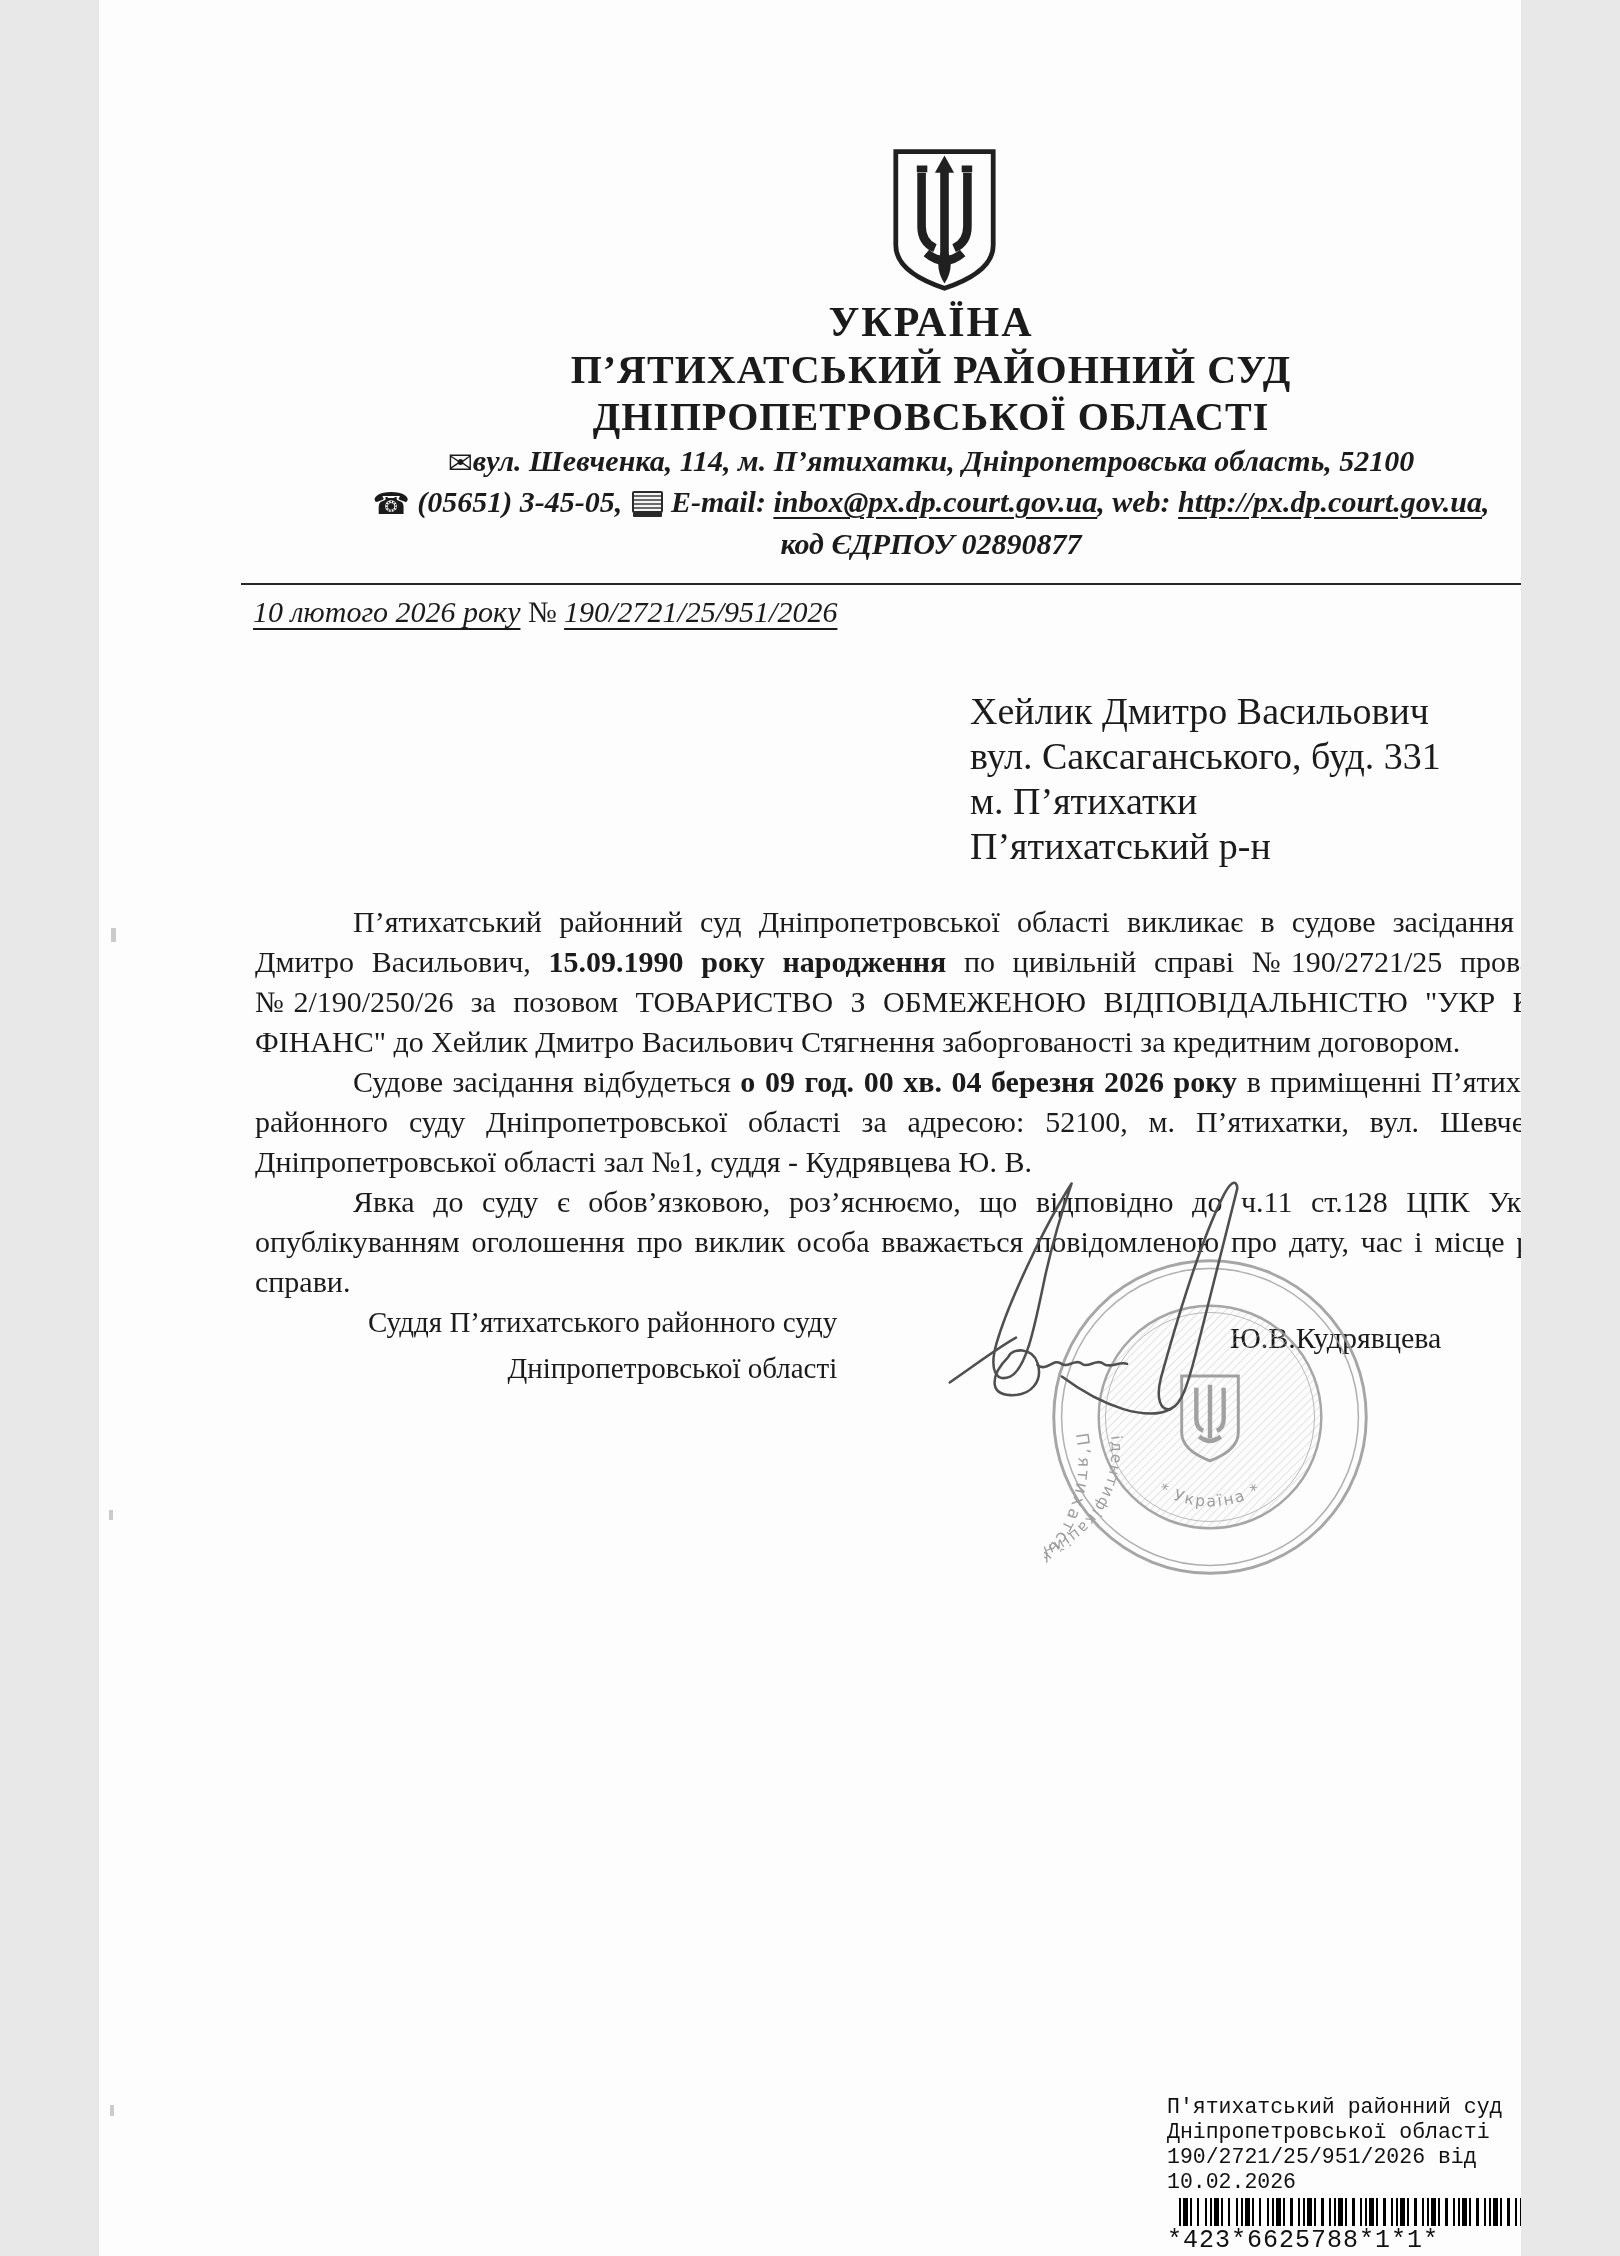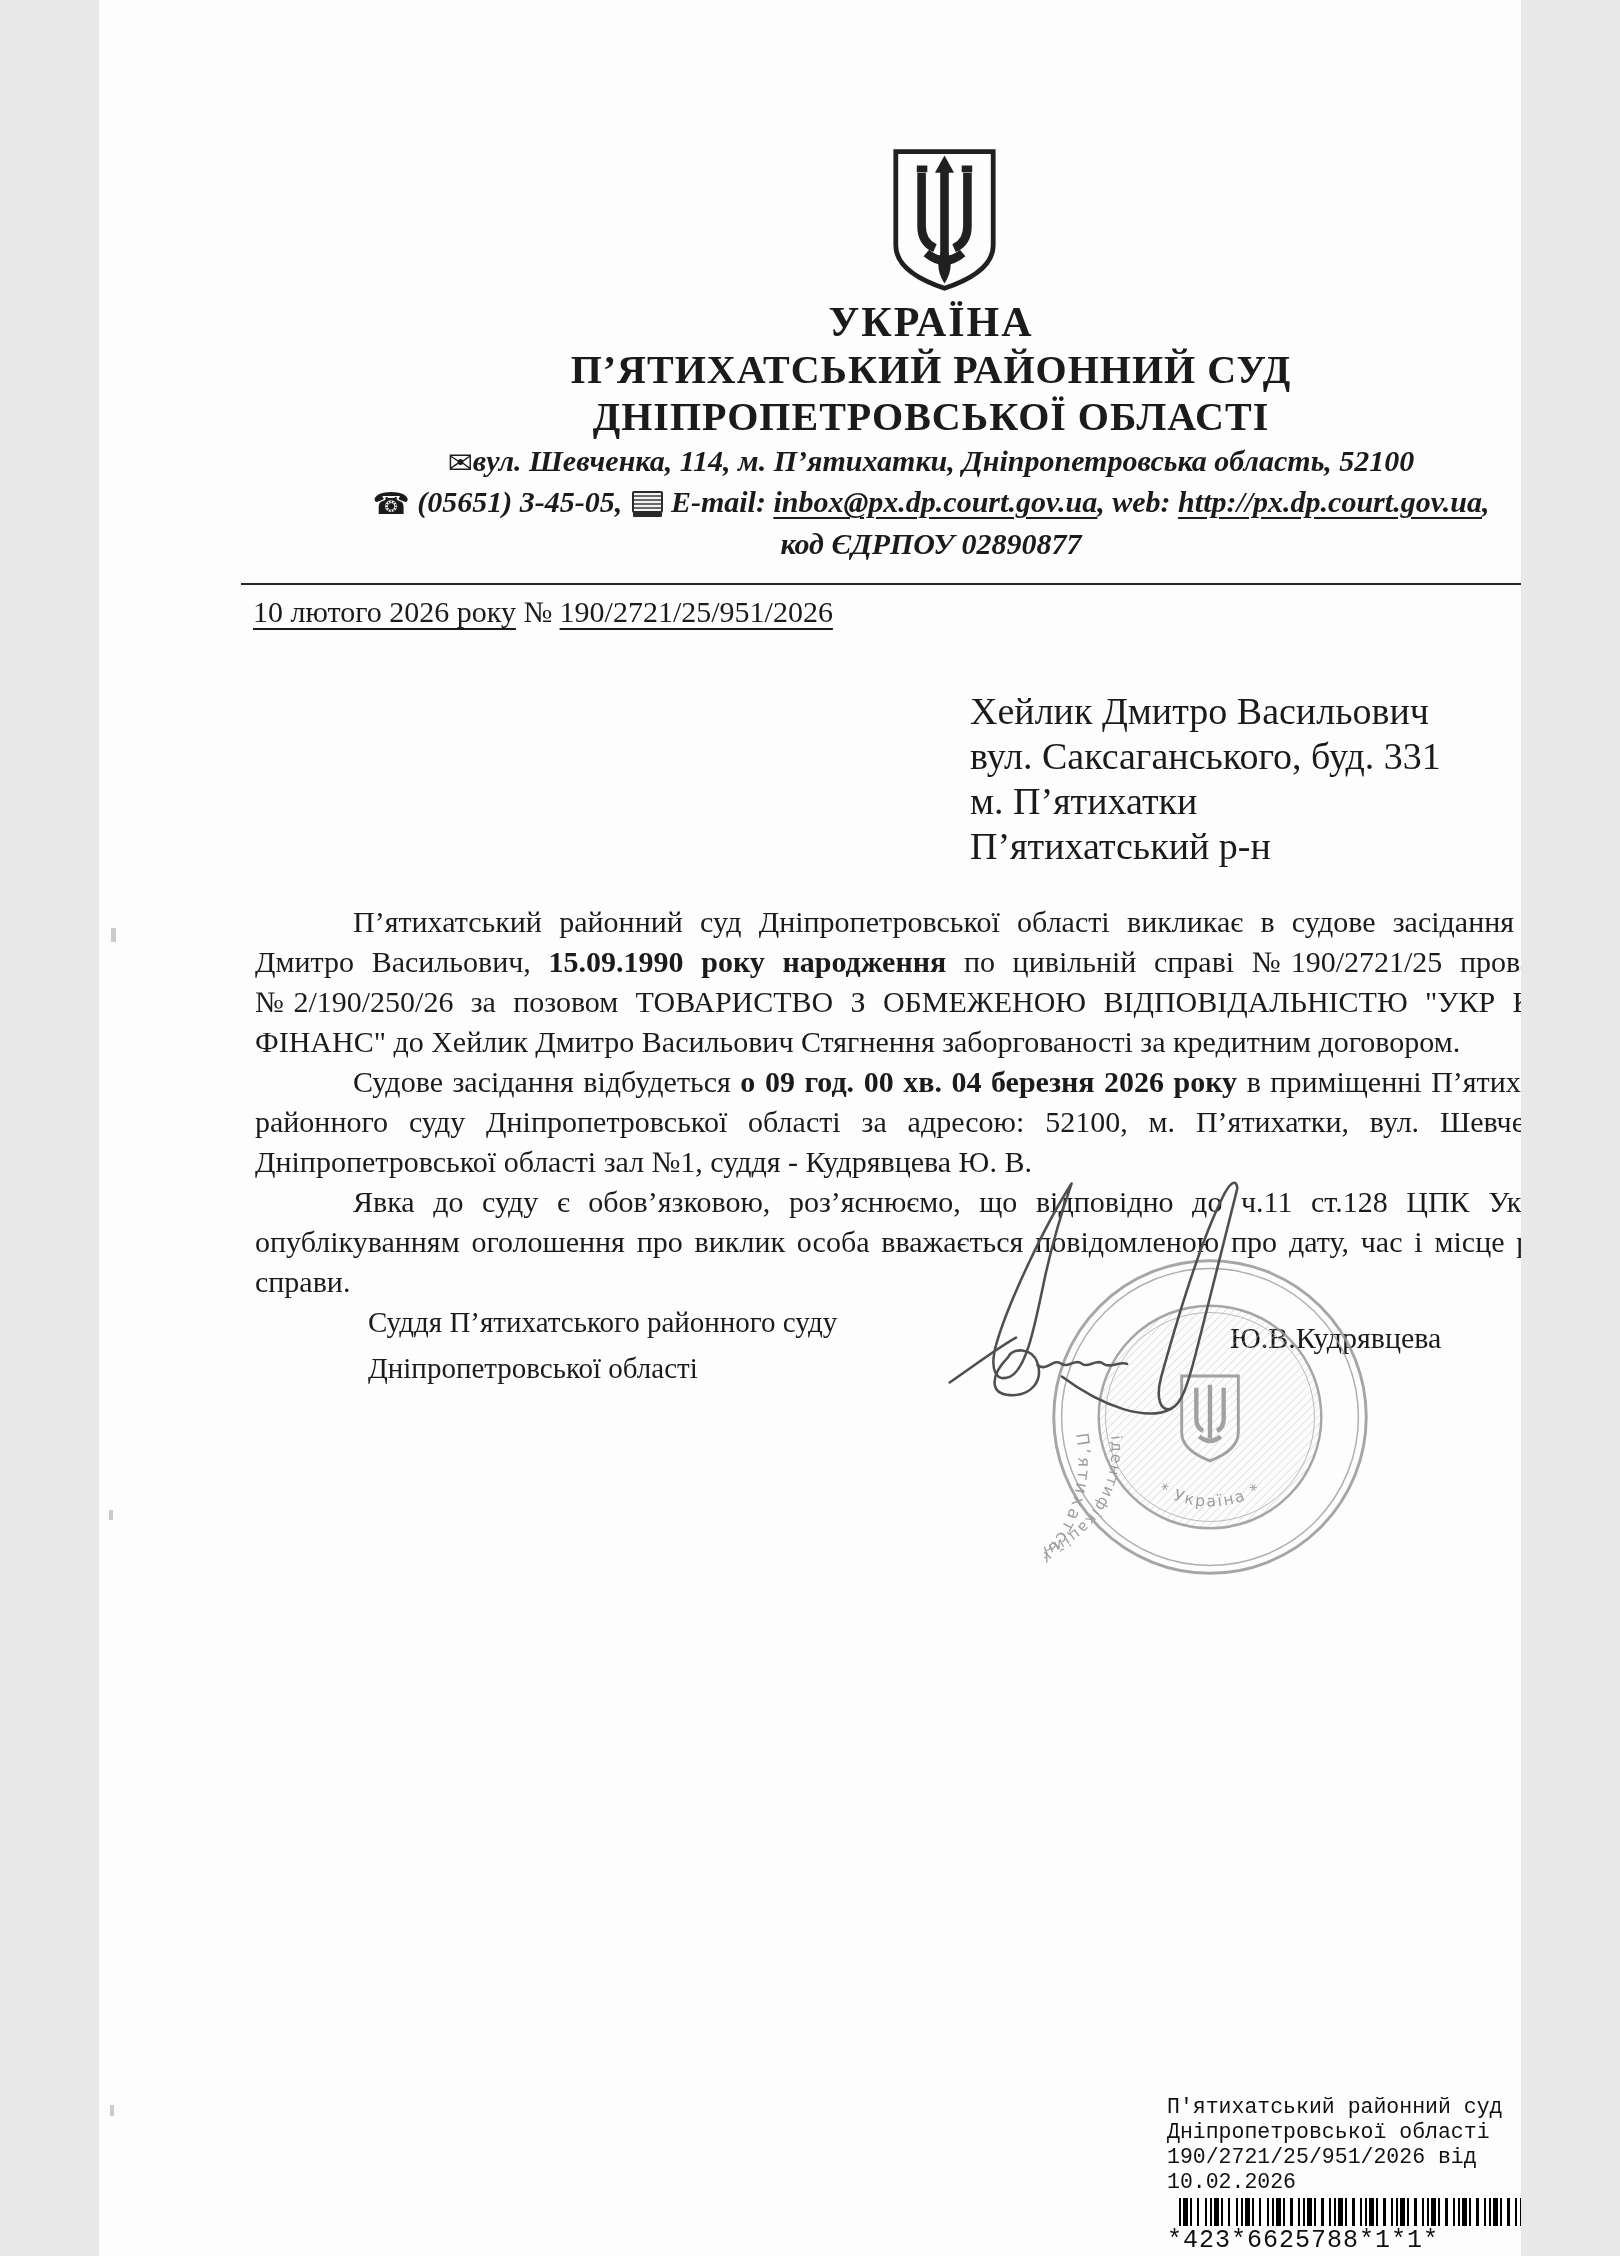--- a/index.html
+++ b/index.html
@@ -31,28 +31,28 @@
   .pc-icon{
     display:inline-block;width:27px;height:18.5px;
     border:2.9px solid #2a2a2a;border-radius:2px;
     background:repeating-linear-gradient(0deg,#f4f4f4 0 2px,#6a6a6a 2px 3.9px);
     box-shadow:0 4.9px 0 -1px #2a2a2a;
     margin:0 7.8px -1px 9.8px;
   }
   
   .top-rule{position:absolute;left:142px;top:583px;width:1385px;height:0;border-top:2.9px solid #262626;}
   .date-line{position:absolute;left:154px;top:595px;font-size:30px;}
-  .date-line .u{text-decoration:underline;text-decoration-thickness:2px;text-underline-offset:5.9px;}
+  .date-line .u{text-decoration:underline;text-decoration-thickness:2px;text-underline-offset:5.9px;font-style:italic;}
   
   .recipient{position:absolute;left:871px;top:689px;font-size:38px;line-height:45px;}
   
   .body-text{position:absolute;left:156px;top:902px;width:1373px;font-size:30px;line-height:40px;text-align:justify;}
   .body-text p{margin:0;text-indent:98px;}
   
-  .sig-title{position:absolute;left:269px;top:1299px;font-size:29px;line-height:46px;}
+  .sig-title{position:absolute;left:269px;top:1299px;font-size:29px;line-height:46px;text-align:right;}
   .judge-name{position:absolute;left:1131px;top:1321px;font-size:30px;}
   .scrawl{position:absolute;left:800px;top:1156px;width:390px;height:293px;}
   .stamp{position:absolute;left:945px;top:1251px;width:332px;height:332px;opacity:.85;}
   .stamp text{font-family:"DejaVu Sans", sans-serif;fill:#8d8d8d;}
   
   .footer{
     position:absolute;left:1068px;top:2095px;width:421px;
     text-align:left;font-family:Liberation Mono, monospace;
     font-size:21.5px;line-height:25px;color:#101010;
   }

